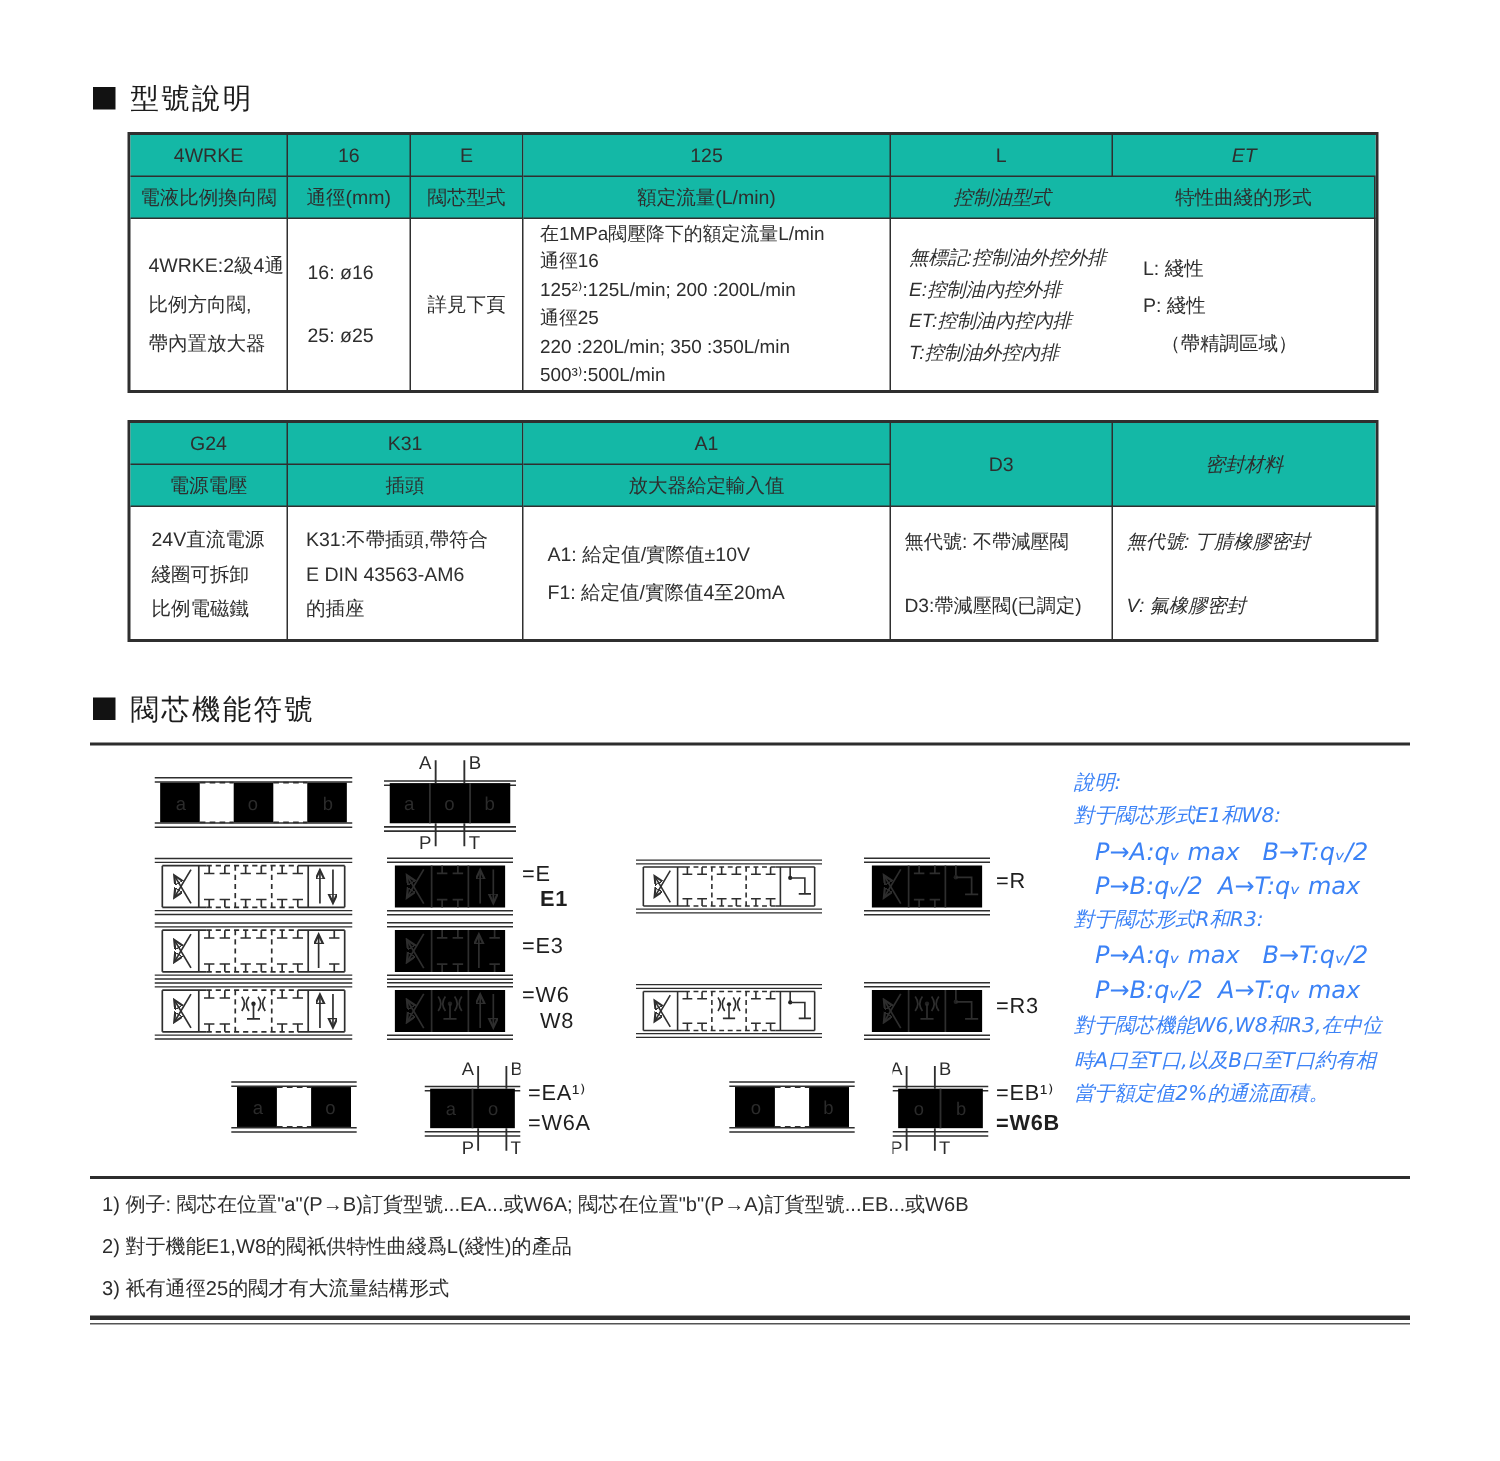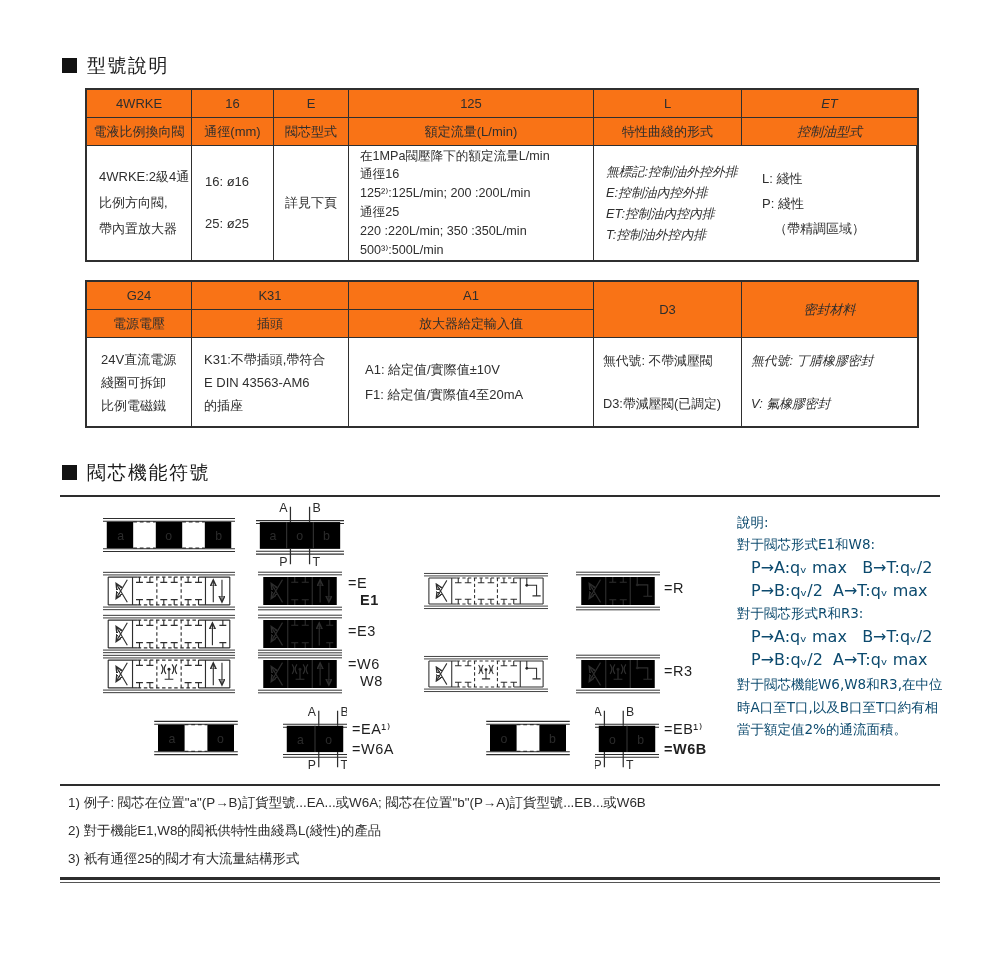--- a/index.html
+++ b/index.html
@@ -6,21 +6,21 @@
   .page{position:relative;width:1000px;height:974px;background:#ffffff;overflow:hidden;
         font-family:"Liberation Sans","DejaVu Sans",sans-serif;color:#333;}
   .sec-title{position:absolute;font-size:19px;color:#1c1c1c;letter-spacing:1.5px;font-weight:500;}
   .sq{display:inline-block;width:15px;height:15px;background:#121212;margin-right:10px;vertical-align:-1px;}
   .hline{position:absolute;background:#2d2d2d;}
 
   
   .t{position:absolute;display:grid;border:2px solid #2f2f2f;background:#fff;}
   .t .c{border-right:1px solid #2f2f2f;border-bottom:1px solid #2f2f2f;box-sizing:border-box;
         display:flex;align-items:center;justify-content:center;font-size:13px;color:#2e2e2e;overflow:hidden;}
-  .t .hd{background:#f97316;}
+  .t .hd{background:#14b8a6;}
   .t .lc{border-right:none;font-style:italic;}
   .t .br{border-bottom:none;}
   .t .col{flex-direction:column;align-items:flex-start;justify-content:center;}
   .t1{left:85px;top:88px;grid-template-columns:105px 82px 75px 245px 148px 175px;grid-template-rows:28px 28px 114px;}
   .t2{left:85px;top:280px;grid-template-columns:105px 157px 245px 148px 175px;grid-template-rows:28px 28px 88px;}
   .ln{line-height:26px;}
   .flow .fl{line-height:18.8px;font-size:12.6px;}
   .flow{padding-left:11px;}
   .valve-desc{padding-left:12px;}
   .size .fl{line-height:20px;}
@@ -43,22 +43,22 @@
   
   .sym{position:absolute;}
   .sym svg{display:block;}
   .slabel{position:absolute;font-size:14.5px;color:#1f1f1f;font-weight:500;letter-spacing:.5px;white-space:nowrap;}
   svg line,svg path{stroke:#2e2e2e;stroke-width:1.3;fill:none;}
   svg .rail{stroke-width:1.1;}
   svg .dsh{stroke-dasharray:4 3;}
   svg text{font-family:"Liberation Sans","DejaVu Sans",sans-serif;font-size:13px;fill:#2b2b2b;stroke:none;}
 
   
-  .expl{position:absolute;left:737px;top:511px;width:214px;font-size:13.5px;color:#0c4a6e;
-        font-family:"DejaVu Sans","Liberation Sans",sans-serif;}
+  .expl{position:absolute;left:716px;top:511px;width:214px;font-size:13.5px;color:#3b82f6;
+        font-family:"DejaVu Sans","Liberation Sans",sans-serif;font-style:italic;}
   .expl .ex-h{line-height:22px;}
   .expl .ex-s{line-height:23px;}
   .expl .ex-f{line-height:23px;padding-left:14px;white-space:pre;font-size:16px;}
   .expl .ex-p{line-height:22.5px;margin-top:2px;}
 
   .fnote{position:absolute;left:68px;width:870px;font-size:13.4px;color:#2d2d2d;white-space:nowrap;}
 </style>
 </head>
 <body>
 
@@ -104,22 +104,22 @@
     <div class="c hd">16</div>
     <div class="c hd">E</div>
     <div class="c hd">125</div>
     <div class="c hd">L</div>
     <div class="c hd lc">ET</div>
 
     <div class="c hd">電液比例換向閥</div>
     <div class="c hd">通徑(mm)</div>
     <div class="c hd">閥芯型式</div>
     <div class="c hd">額定流量(L/min)</div>
+    <div class="c hd lc">控制油型式</div>
     <div class="c hd">特性曲綫的形式</div>
-    <div class="c hd lc">控制油型式</div>
 
     <div class="c br col valve-desc">
       <div class="ln">4WRKE:2級4通</div>
       <div class="ln">比例方向閥,</div>
       <div class="ln">帶內置放大器</div>
     </div>
     <div class="c br col size">
       <div class="fl">16: ø16</div>
       <div class="gap"></div>
       <div class="fl">25: ø25</div>

